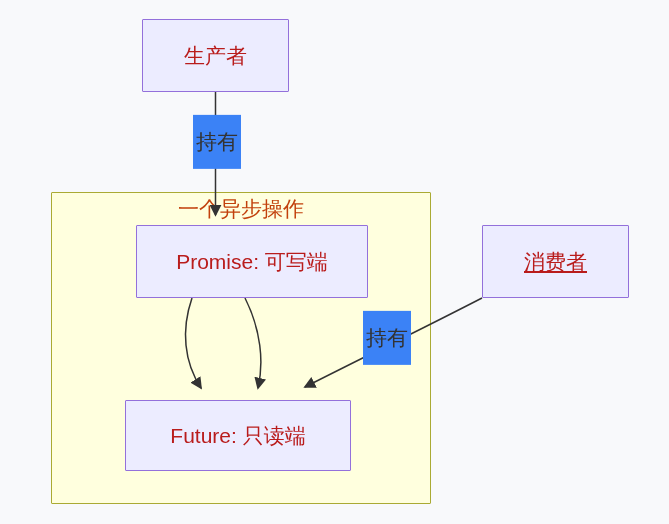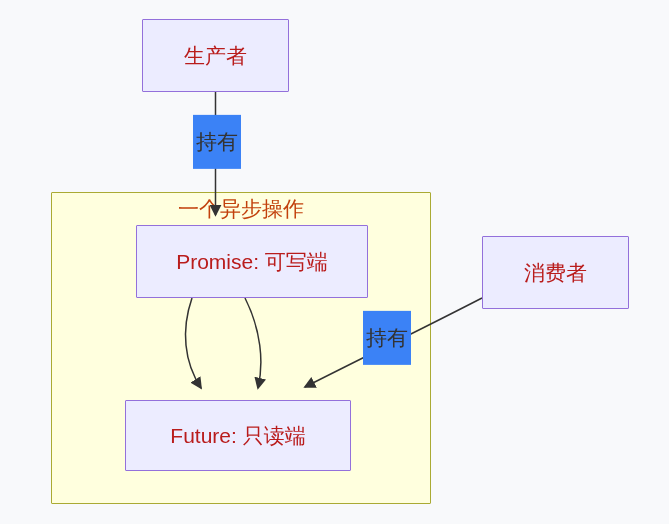--- a/index.html
+++ b/index.html
@@ -59,21 +59,21 @@
     display: flex;
     align-items: center;
     justify-content: center;
     font-size: 21px;
     color: #b91c1c;
     text-align: center;
   }
   .node-producer { left: 142px; top: 19px;  width: 147px; height: 73px; }
   .node-promise  { left: 108px;  top: 225px; width: 232px; height: 73px; margin-left: 28px; }
   .node-future   { left: 125px; top: 400px; width: 226px; height: 71px; }
-  .node-consumer { left: 482px; top: 236px; width: 147px; height: 73px; }
+  .node-consumer { left: 482px; top: 225px; width: 147px; height: 73px; text-decoration: underline; }
   .edge-label {
     position: absolute;
     transform: translate(-50%, -50%);
     background: #3b82f6;
     padding: 14px 3px;
     font-size: 21px;
     line-height: 1.25;
     white-space: nowrap;
     color: #333333;
   }

